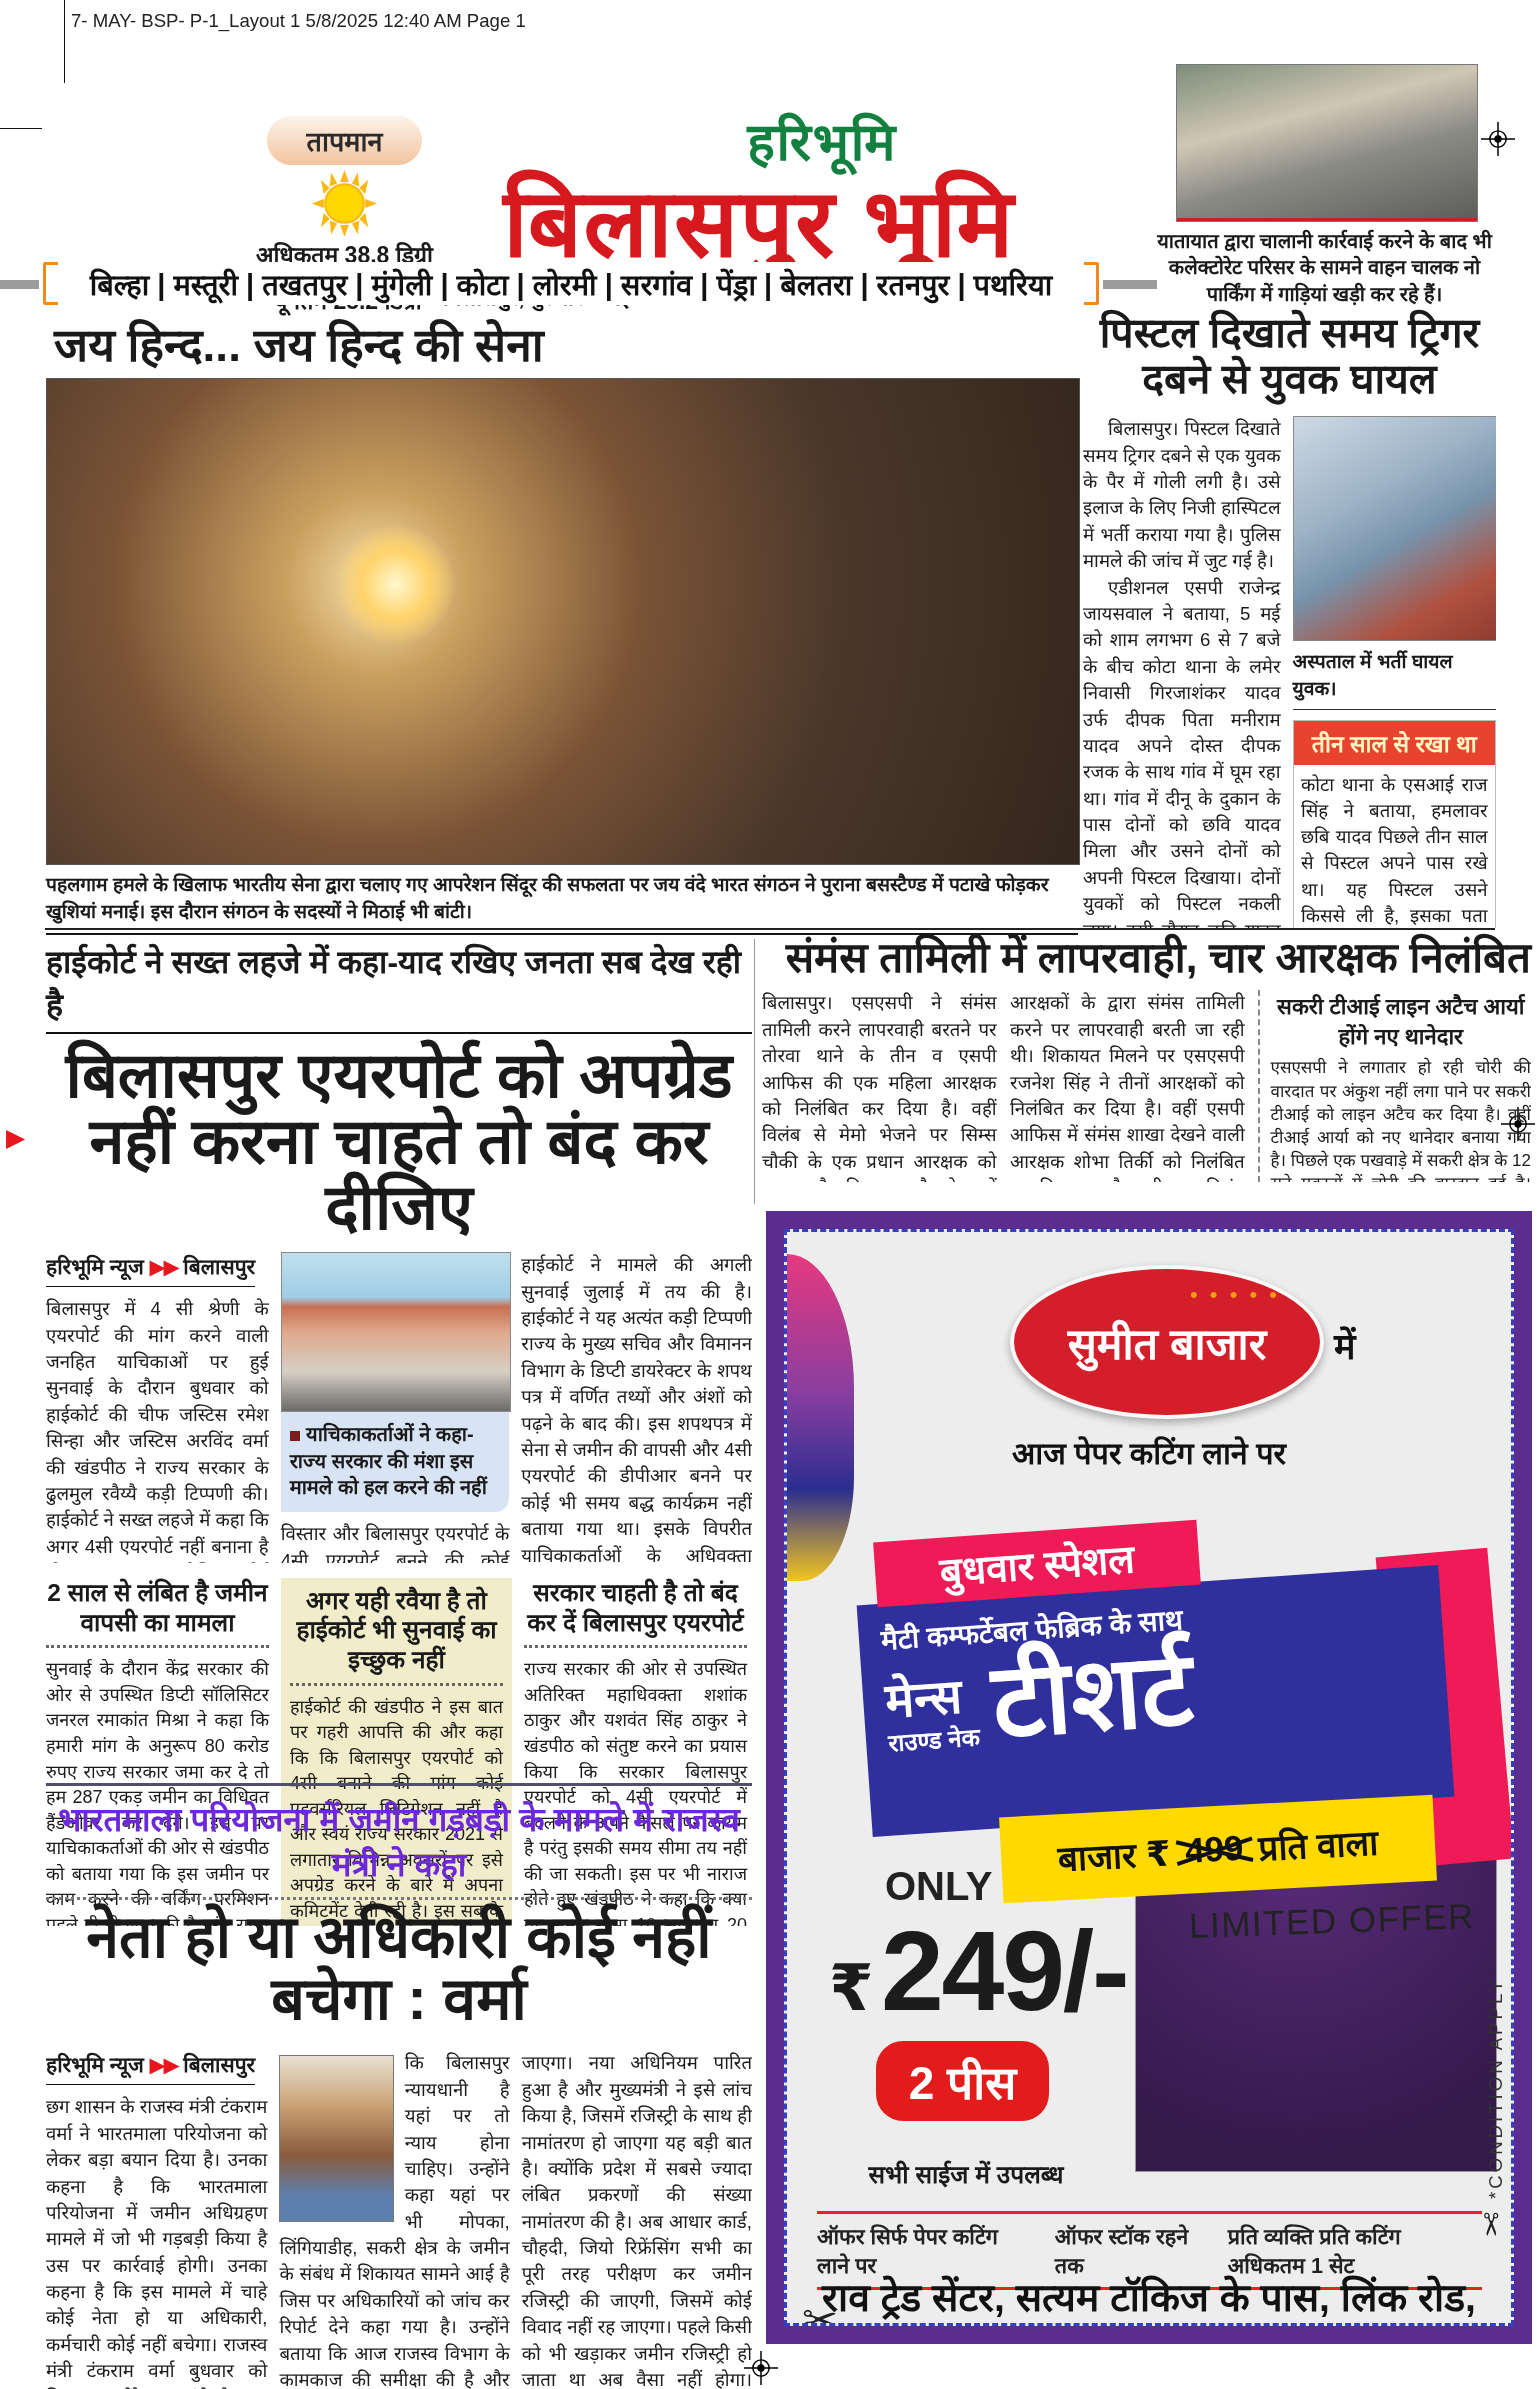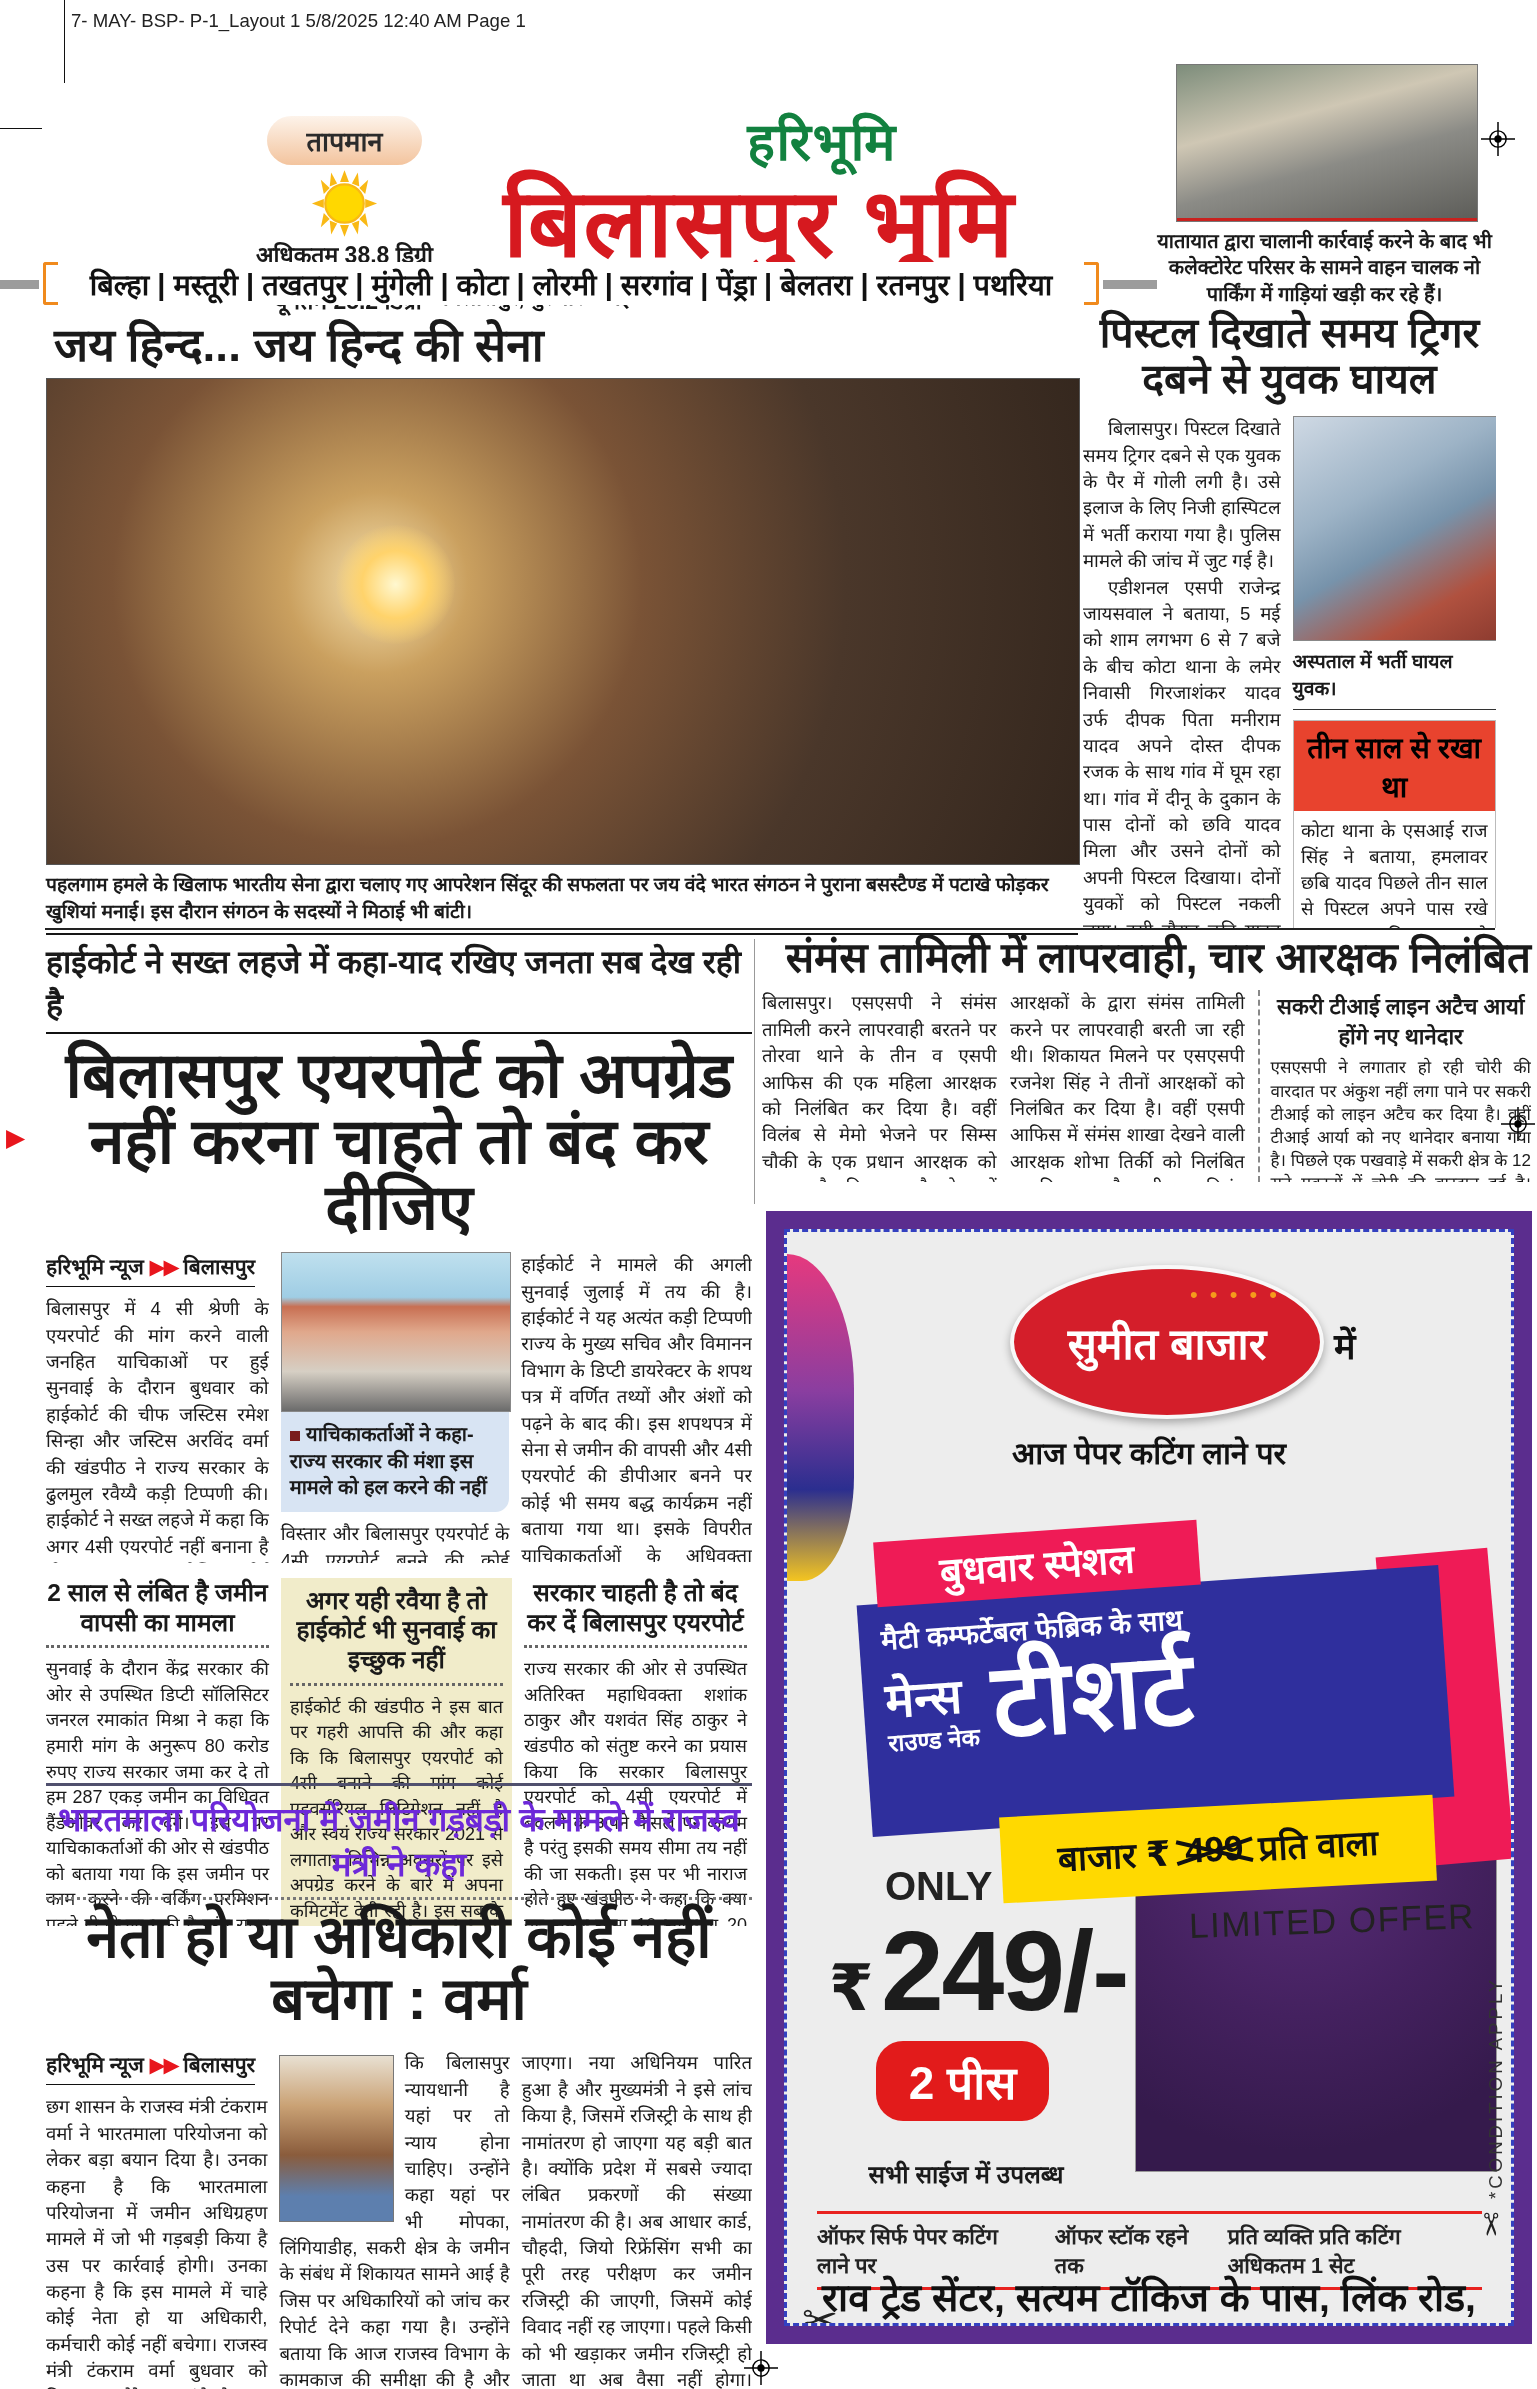--- a/index.html
+++ b/index.html
@@ -63,21 +63,21 @@
   .pistol{left:1083px;top:311px;width:413px;}
   .pistol h2{font-size:41px;line-height:1.12;text-align:center;}
   .pistol-cols{display:flex;gap:12px;margin-top:13.4px;height:512px;overflow:hidden;}
   .pcol1{width:198px;}
   .pcol2{width:204px;}
   .news-p{font-size:18.6px;line-height:1.42;text-align:justify;}
   .indent{text-indent:25px;}
   .hosp-photo{width:100%;height:223px;background:linear-gradient(150deg,#cfd9e4 0%,#9db3c6 35%,#7793ab 55%,#b0513f 80%,#8e3c30 100%);border:0.7px solid #888;}
   .hosp-caption{font-size:19.3px;font-weight:bold;padding:6px 0 7.4px 0;border-bottom:1.5px solid #333;}
   .pbox{margin-top:10.4px;border:0.7px solid #bbb;box-shadow:2.2px 2.2px 0 #ddd;background:#fff;}
-  .pbox-title{background:#e8432e;color:#000000;font-size:29px;font-weight:bold;text-align:center;padding:6px 3px;}
+  .pbox-title{background:#e8432e;color:#fef9c3;font-size:23px;font-weight:bold;text-align:center;padding:6px 3px;}
   .pbox-body{padding:7.4px;font-size:18.6px;line-height:1.4;text-align:justify;}
 
   .rule-h{left:45px;top:928px;width:1450px;border-top:2.2px solid #222;}
   .rule-v{left:754px;top:939px;height:265px;border-left:1.5px solid #999;}
 
   
   .hc{left:46px;top:939px;width:706px;}
   .hc-kicker{font-size:32px;font-weight:900;padding-bottom:7.4px;border-bottom:2.2px solid #111;}
   .hc-headline{font-size:63px;line-height:1.05;text-align:center;margin-top:7.4px;font-weight:900;}
   .hc-cols{display:flex;gap:12px;margin-top:12px;height:311px;overflow:hidden;}

